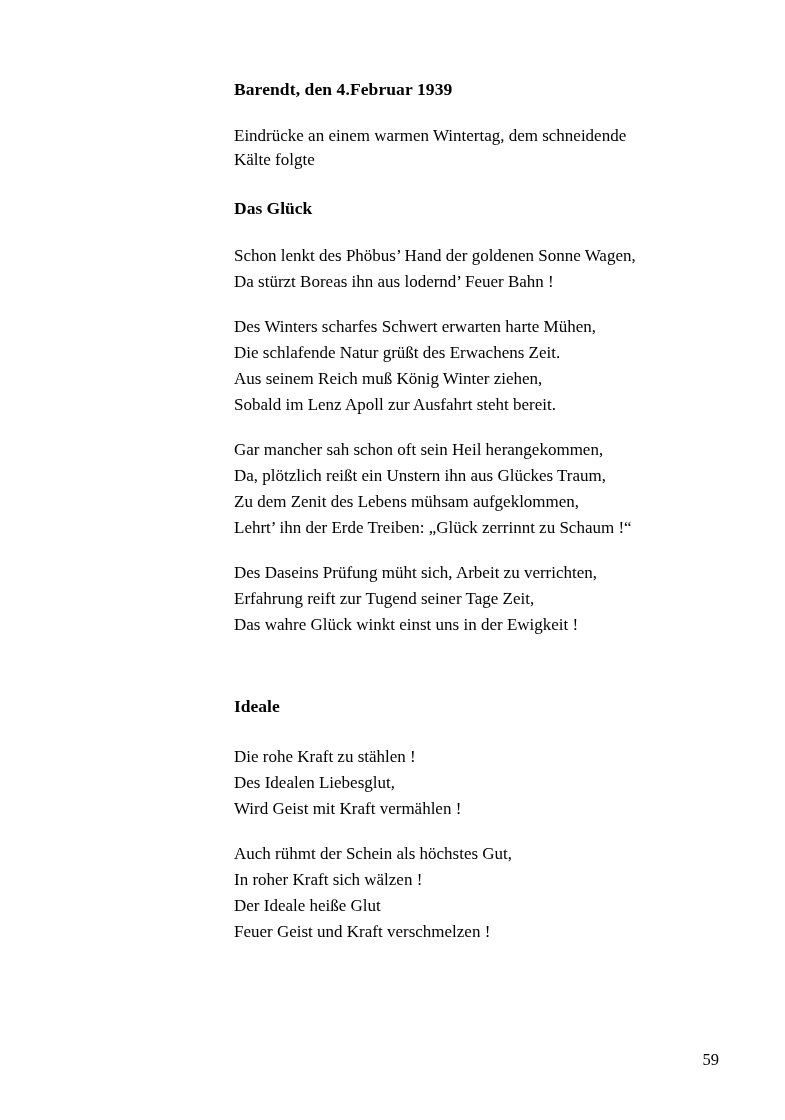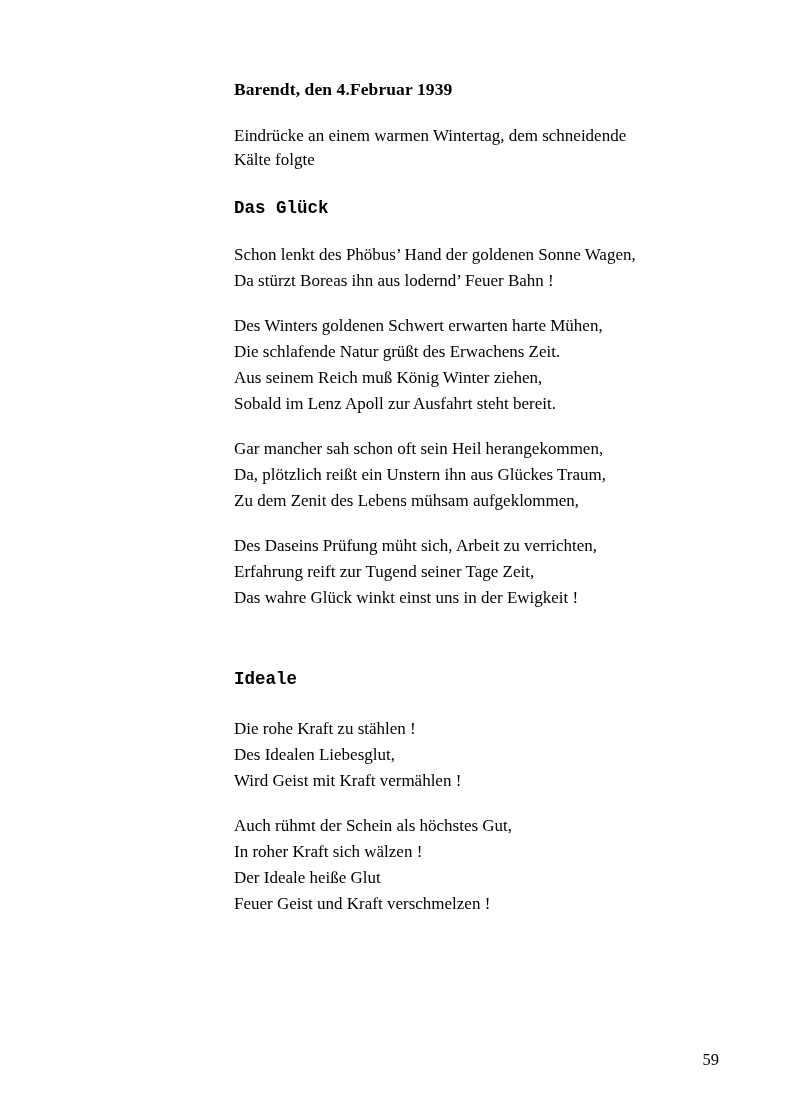--- a/index.html
+++ b/index.html
@@ -43,21 +43,20 @@
     margin: 0 0 26px 0;
   }
   .intro .line {
     display: block;
     white-space: pre;
   }
   .poem-title {
     font-weight: bold;
     font-size: 17.5px;
     margin: 0 0 24px 0;
-    font-family: Liberation Mono, monospace;
   }
   .stanza {
     font-size: 17px;
     line-height: 1.53;
     margin: 0 0 19px 0;
   }
   .stanza .line {
     display: block;
     white-space: pre;
   }
@@ -97,30 +96,31 @@
 
     <div class="poem-block">
       <h2 class="poem-title">Das Glück</h2>
 
       <p class="stanza">
         <span class="line">Schon lenkt des Phöbus’ Hand der goldenen Sonne Wagen,</span>
         <span class="line">Da stürzt Boreas ihn aus lodernd’ Feuer Bahn !</span>
       </p>
 
       <p class="stanza">
-        <span class="line">Des Winters goldenen Schwert erwarten harte Mühen,</span>
+        <span class="line">Des Winters scharfes Schwert erwarten harte Mühen,</span>
         <span class="line">Die schlafende Natur grüßt des Erwachens Zeit.</span>
         <span class="line">Aus seinem Reich muß König Winter ziehen,</span>
         <span class="line">Sobald im Lenz Apoll zur Ausfahrt steht bereit.</span>
       </p>
 
       <p class="stanza">
         <span class="line">Gar mancher sah schon oft sein Heil herangekommen,</span>
         <span class="line">Da, plötzlich reißt ein Unstern ihn aus Glückes Traum,</span>
         <span class="line">Zu dem Zenit des Lebens mühsam aufgeklommen,</span>
+        <span class="line">Lehrt’ ihn der Erde Treiben: „Glück zerrinnt zu Schaum !“</span>
       </p>
 
       <p class="stanza last">
         <span class="line">Des Daseins Prüfung müht sich, Arbeit zu verrichten,</span>
         <span class="line">Erfahrung reift zur Tugend seiner Tage Zeit,</span>
         <span class="line">Das wahre Glück winkt einst uns in der Ewigkeit !</span>
       </p>
     </div>
 
     <div class="gap-big"></div>

